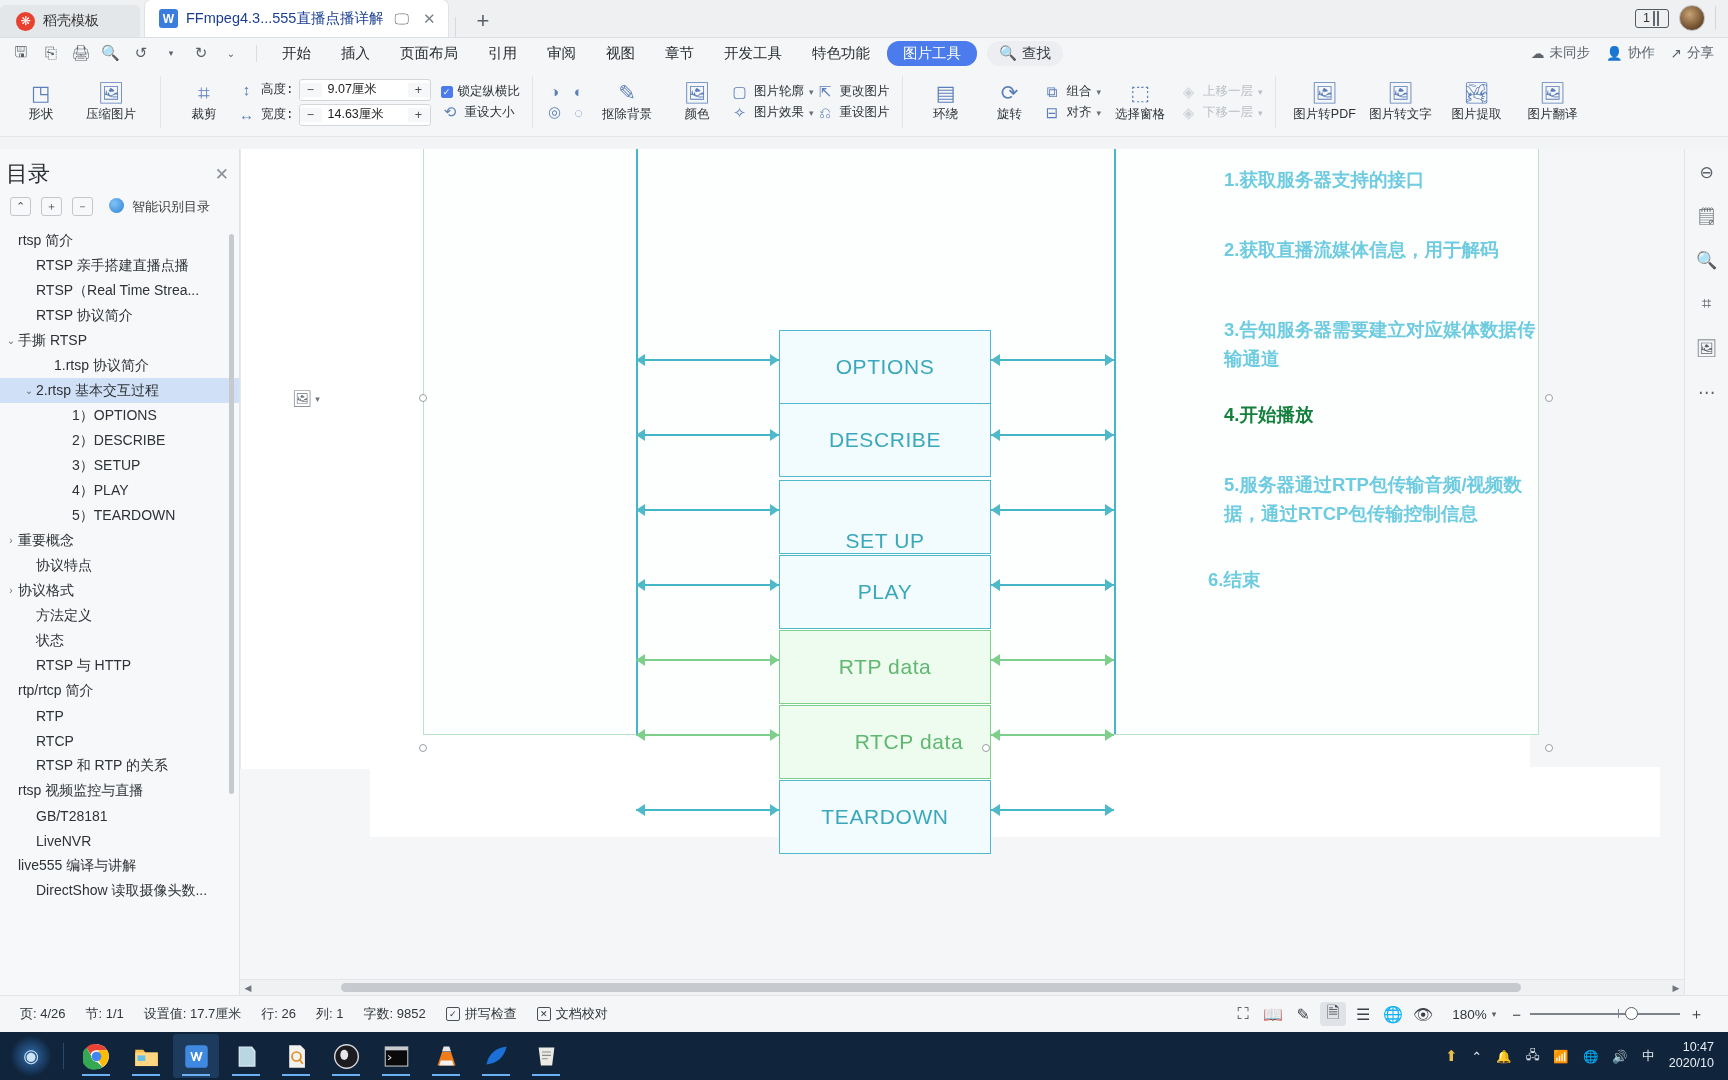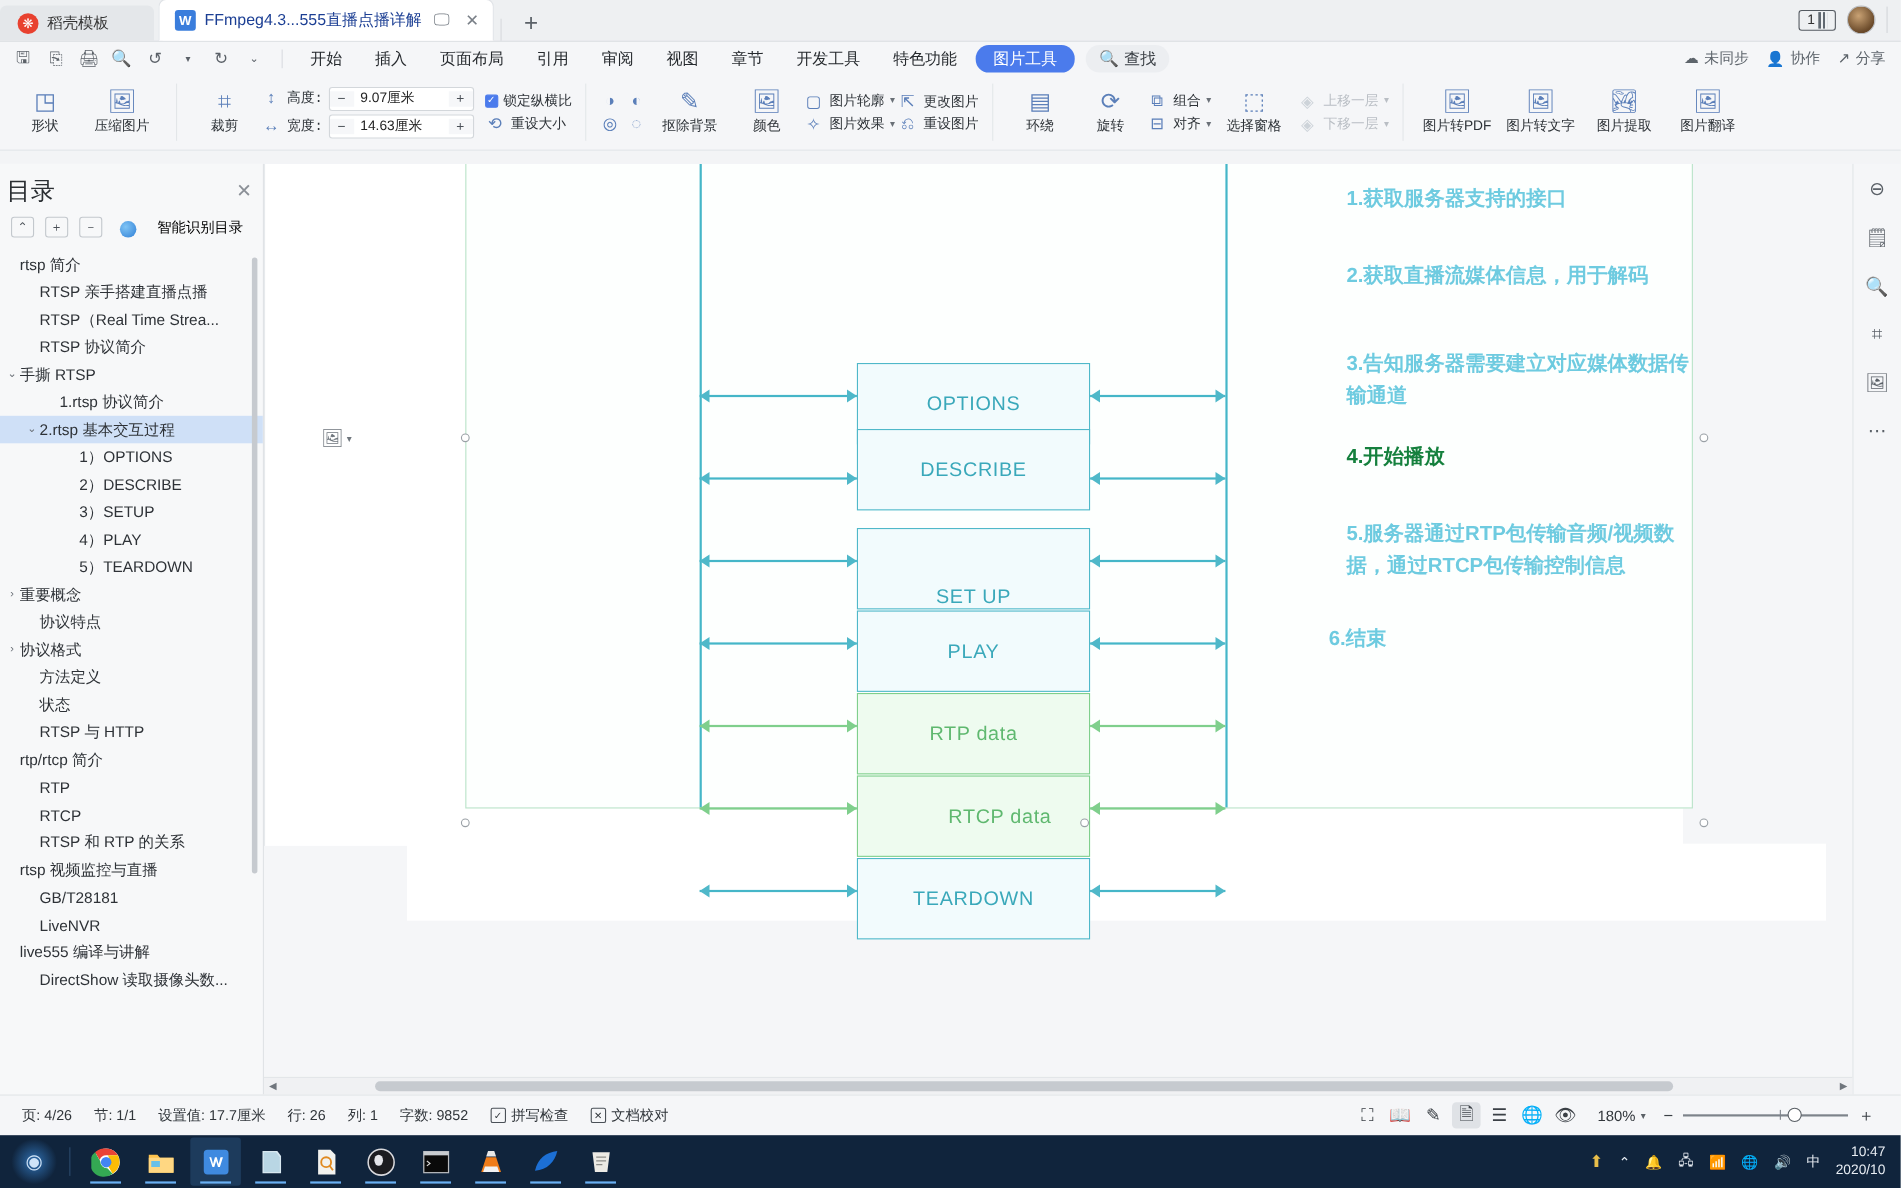--- a/index.html
+++ b/index.html
@@ -72,21 +72,21 @@
 
   
   .sidebar{ width:240px; background:#f7f8f9; border-right:1px solid #e0e3e6;
             display:flex; flex-direction:column; position:relative;}
   .sb-head{ display:flex; align-items:center; padding:10px 10px 4px 6px;}
   .sb-title{ font-size:22px; color:#2b2f33;}
   .sb-close{ margin-left:auto; color:#8b9097; font-size:17px; cursor:pointer;}
   .sb-tools{ display:flex; align-items:center; gap:10px; padding:4px 8px 10px 10px; font-size:13px;}
   .sbt{ width:21px;height:19px;border:1px solid #c3c8cd; border-radius:3px; display:flex;
         align-items:center; justify-content:center; font-size:11px; color:#4a5057; cursor:pointer;}
-  .sb-ai{ display:flex;align-items:flex-end;gap:19px;color:#000000; margin-left:6px; cursor:pointer;}
+  .sb-ai{ display:flex;align-items:flex-start;gap:8px;color:#404040; margin-left:6px; cursor:pointer;}
   .sb-ai .dot{ width:15px;height:15px;border-radius:50%;
         background:radial-gradient(circle at 35% 35%,#7fc4f5,#2f7fd6);}
   .sb-list{ flex:1; overflow:hidden; padding-top:2px; position:relative;}
   .sb-item{ display:flex; align-items:center; height:25px; font-size:14px; color:#2e3237;
             white-space:nowrap; cursor:pointer; padding-right:12px;}
   .sb-item.sel{ background:#cfe0f7; }
   .sb-item .caret{ width:14px; text-align:center; font-size:10px; color:#6a7077; flex:0 0 14px;}
   .sb-scroll{ position:absolute; right:5px; top:8px; width:5px; height:560px;
               background:#c6cacf; border-radius:3px;}
 
@@ -98,21 +98,21 @@
 
   .imgframe{ position:absolute; left:183px; top:-14px; width:1116px; height:600px;
              border:1.5px solid #b9e3c8; background:#fdfffe; }
   .handle{ position:absolute; width:8px;height:8px;border:1px solid #9aa0a6;border-radius:50%;
            background:#fff;}
 
   .diagram{ position:absolute; left:0; top:0; right:0; bottom:0;}
   .lane{ position:absolute; top:0; bottom:0; width:2px; background:#45b6c8;}
   .msgbox{ position:absolute; width:212px; height:74px; border:1.6px solid #4fb8c9;
            background:#f2fbfd; display:flex; align-items:center; justify-content:center;
-           font-size:18px; color:#3aa8ba; letter-spacing:.6px;}
+           font-size:21px; color:#3aa8ba; letter-spacing:.6px;}
   .msgbox.green{ border-color:#7fcf8c; background:#eefbef; color:#5fb86f;}
   .arrow{ position:absolute; height:2px; background:#45b6c8;}
   .arrow.green{ background:#7fcf8c;}
   .ah{ position:absolute; width:0;height:0;}
   .note{ position:absolute; font-size:18.5px; color:#6ecbe0; font-weight:bold; line-height:1.55;
          width:320px;}
 
   .ico-float{ position:absolute; left:52px; top:240px; display:flex; align-items:center; gap:3px;
               color:#6f767d; font-size:16px;}
 
@@ -532,21 +532,21 @@
           <div class="lane" style="left: 690px;"></div>
           <div class="msgbox" style="left: 355px; top: 194px;">
             <span>OPTIONS</span>
           </div>
           <div class="arrow" style="left: 212px; top: 223px; width: 143px;"></div>
           <div class="arrow" style="left: 567px; top: 223px; width: 123px;"></div>
           <div class="ah" style="top: 218px; left: 212px; border-top: 6px solid transparent; border-bottom: 6px solid transparent; border-right: 9px solid rgb(79, 184, 201);"></div>
           <div class="ah" style="top: 218px; left: 346px; border-top: 6px solid transparent; border-bottom: 6px solid transparent; border-left: 9px solid rgb(79, 184, 201);"></div>
           <div class="ah" style="top: 218px; left: 567px; border-top: 6px solid transparent; border-bottom: 6px solid transparent; border-right: 9px solid rgb(79, 184, 201);"></div>
           <div class="ah" style="top: 218px; left: 681px; border-top: 6px solid transparent; border-bottom: 6px solid transparent; border-left: 9px solid rgb(79, 184, 201);"></div>
-          <div class="msgbox" style="left: 355px; top: 254px;">
+          <div class="msgbox" style="left: 355px; top: 267px;">
             <span>DESCRIBE</span>
           </div>
           <div class="arrow" style="left: 212px; top: 298px; width: 143px;"></div>
           <div class="arrow" style="left: 567px; top: 298px; width: 123px;"></div>
           <div class="ah" style="top: 293px; left: 212px; border-top: 6px solid transparent; border-bottom: 6px solid transparent; border-right: 9px solid rgb(79, 184, 201);"></div>
           <div class="ah" style="top: 293px; left: 346px; border-top: 6px solid transparent; border-bottom: 6px solid transparent; border-left: 9px solid rgb(79, 184, 201);"></div>
           <div class="ah" style="top: 293px; left: 567px; border-top: 6px solid transparent; border-bottom: 6px solid transparent; border-right: 9px solid rgb(79, 184, 201);"></div>
           <div class="ah" style="top: 293px; left: 681px; border-top: 6px solid transparent; border-bottom: 6px solid transparent; border-left: 9px solid rgb(79, 184, 201);"></div>
           <div class="msgbox" style="left: 355px; top: 344px; align-items: flex-end;">
             <span>SET UP</span>

